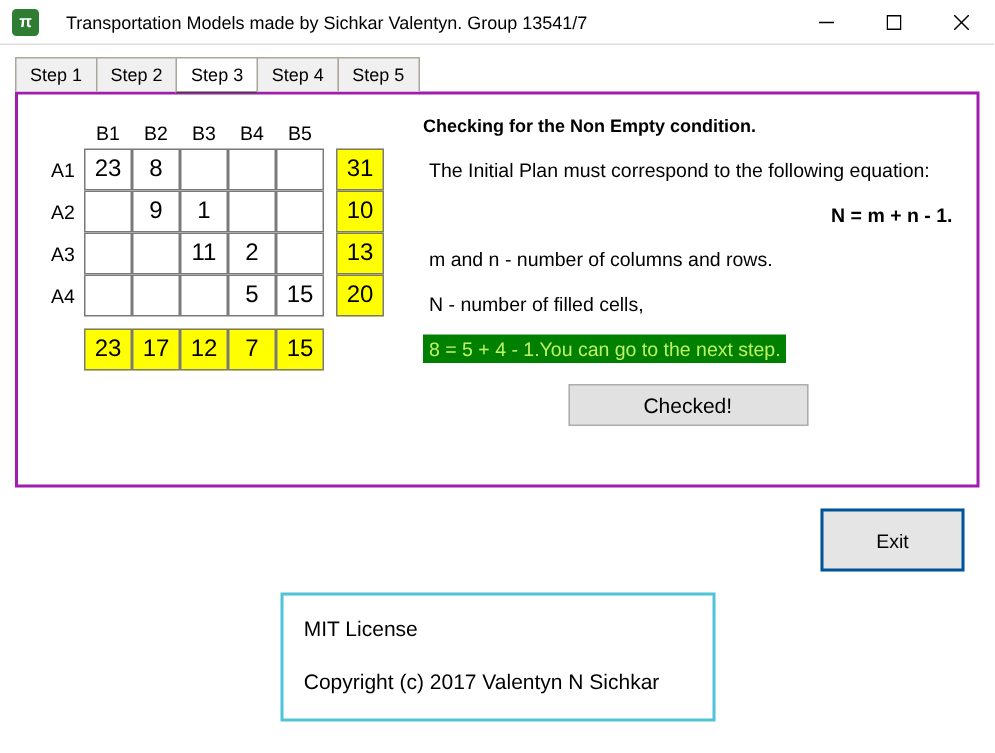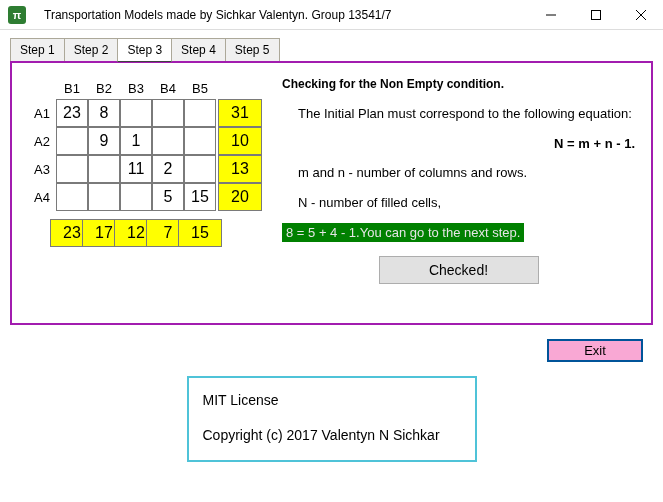--- a/index.html
+++ b/index.html
@@ -83,52 +83,52 @@
   }
   .cell {
     width: 32px; height: 28px;
     border: 1px solid #7a7a7a;
     background: #fff;
     display: flex; align-items: center; justify-content: center;
     font-size: 16px;
     margin: -0.5px;
   }
   .ycell {
-    width: 44px; height: 28px;
+    width: 32px; height: 28px;
     border: 1px solid #7a7a7a;
     background: #ffff00;
     display: flex; align-items: center; justify-content: center;
     font-size: 16px;
     font-weight: 500;
   }
   .right { flex: 1; font-size: 13px; }
   .right h3 { margin: 0 0 14px 0; font-size: 12px; font-weight: bold; }
-  .right p { margin: 0 0 12px 16px; line-height: 1.35; }
+  .right p { margin: 0 0 12px 4px; line-height: 1.35; }
   .eq { text-align: right; font-weight: bold; margin: 10px 0 14px 0; }
   .greenmsg {
-    background: #008000; color: #e5e5e5;
+    background: #008000; color: #bef264;
     padding: 2px 4px; display: inline-block;
     font-size: 13px;
   }
   .btn-checked {
     display: block;
     margin: 14px auto 0 auto;
     width: 160px; height: 28px;
     background: #e1e1e1;
     border: 1px solid #adadad;
     font-size: 14px;
     cursor: default;
   }
   .exit-row {
     display: flex; justify-content: flex-end;
     padding: 14px 10px 0 0;
   }
   .btn-exit {
-    width: 96px; height: 23px;
-    background: #f9a8d4;
+    width: 96px; height: 42px;
+    background: #e5e5e5;
     border: 2px solid #005499;
     color: #000;
     font-size: 13px;
     display: flex; align-items: center; justify-content: center; margin-left: 24px;
   }
   .license-box {
     width: 290px;
     margin: 14px auto 0 auto;
     border: 2px solid #4fc3d8;
     padding: 12px 14px 14px 14px;

